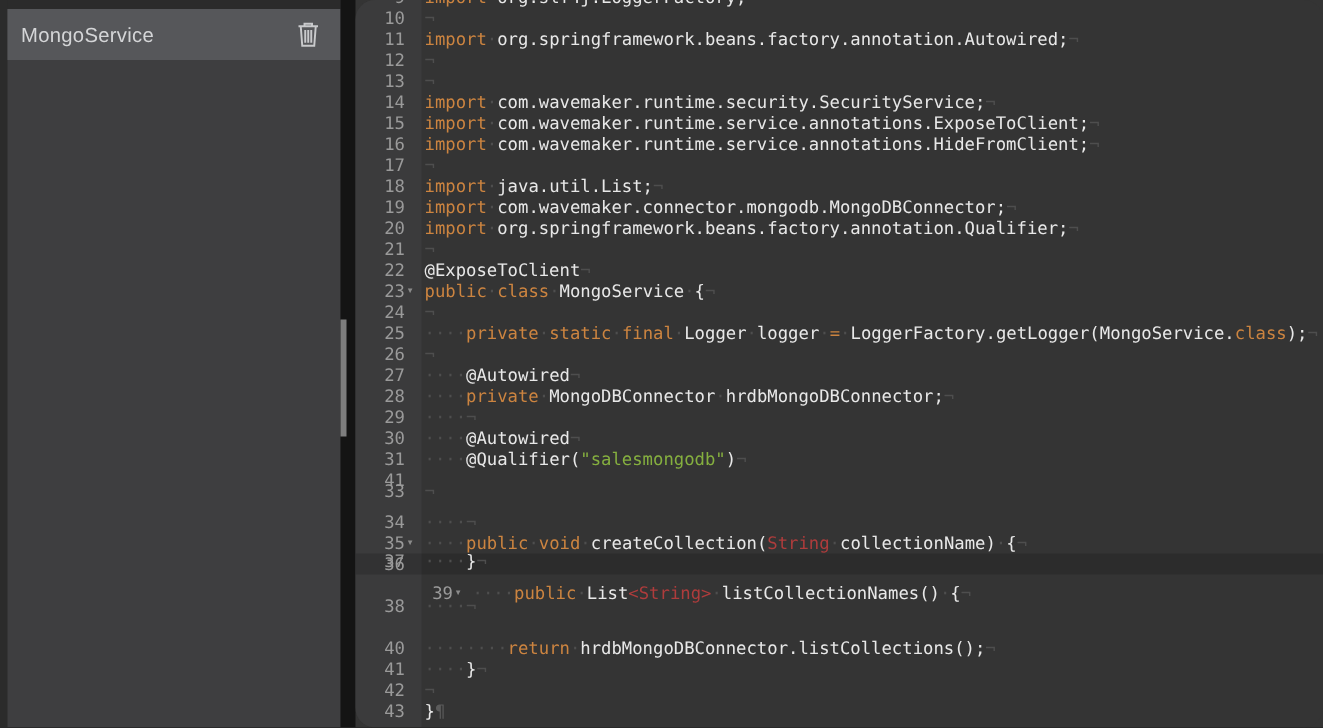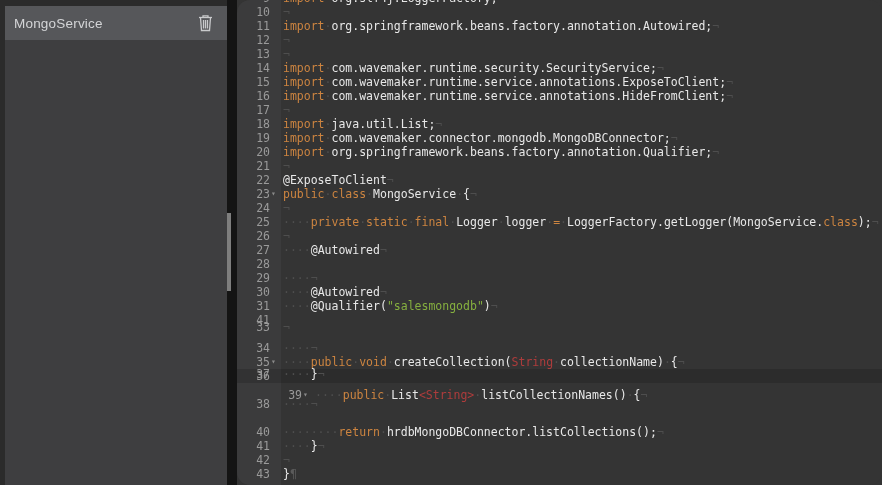--- a/index.html
+++ b/index.html
@@ -135,20 +135,21 @@
         <div class="row" style="top: 229px;">
           <span class="num">26</span>
           <span class="codeline"><span class="tok-ws">¬</span></span>
         </div>
         <div class="row" style="top: 243px;">
           <span class="num">27</span>
           <span class="codeline"><span class="tok-ws">····</span><span class="tok-txt">@Autowired</span><span class="tok-ws">¬</span></span>
         </div>
         <div class="row" style="top: 257px;">
           <span class="num">28</span>
+          <span class="codeline"><span class="tok-ws">····</span><span class="tok-kw">private</span><span class="tok-ws">·</span><span class="tok-txt">MongoDBConnector</span><span class="tok-ws">·</span><span class="tok-txt">hrdbMongoDBConnector;</span><span class="tok-ws">¬</span></span>
         </div>
         <div class="row" style="top: 271px;">
           <span class="num">29</span>
           <span class="codeline"><span class="tok-ws">····</span><span class="tok-ws">¬</span></span>
         </div>
         <div class="row" style="top: 285px;">
           <span class="num">30</span>
           <span class="codeline"><span class="tok-ws">····</span><span class="tok-txt">@Autowired</span><span class="tok-ws">¬</span></span>
         </div>
         <div class="row" style="top: 299px;">

